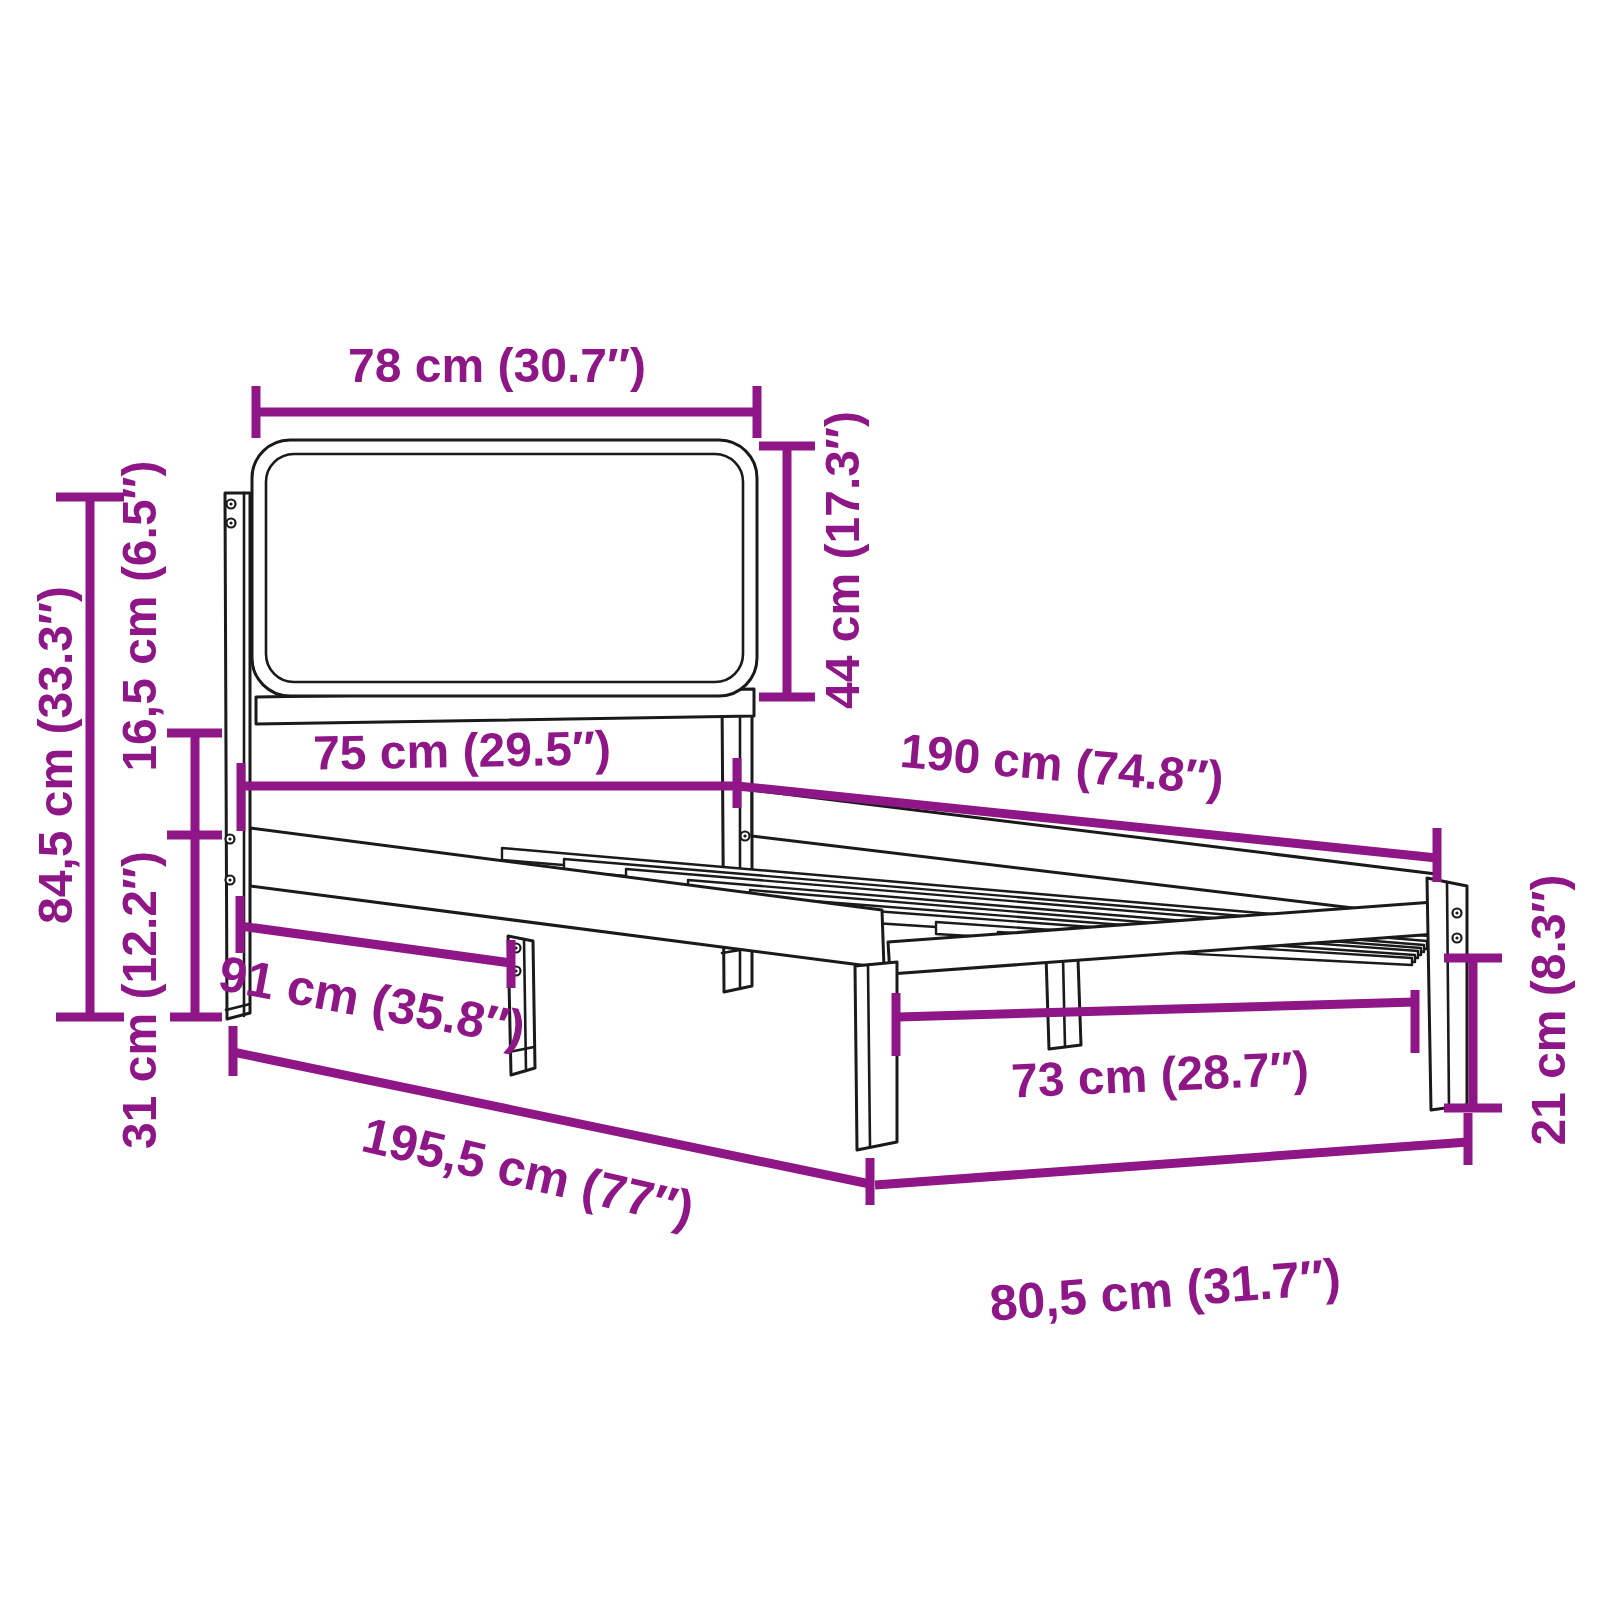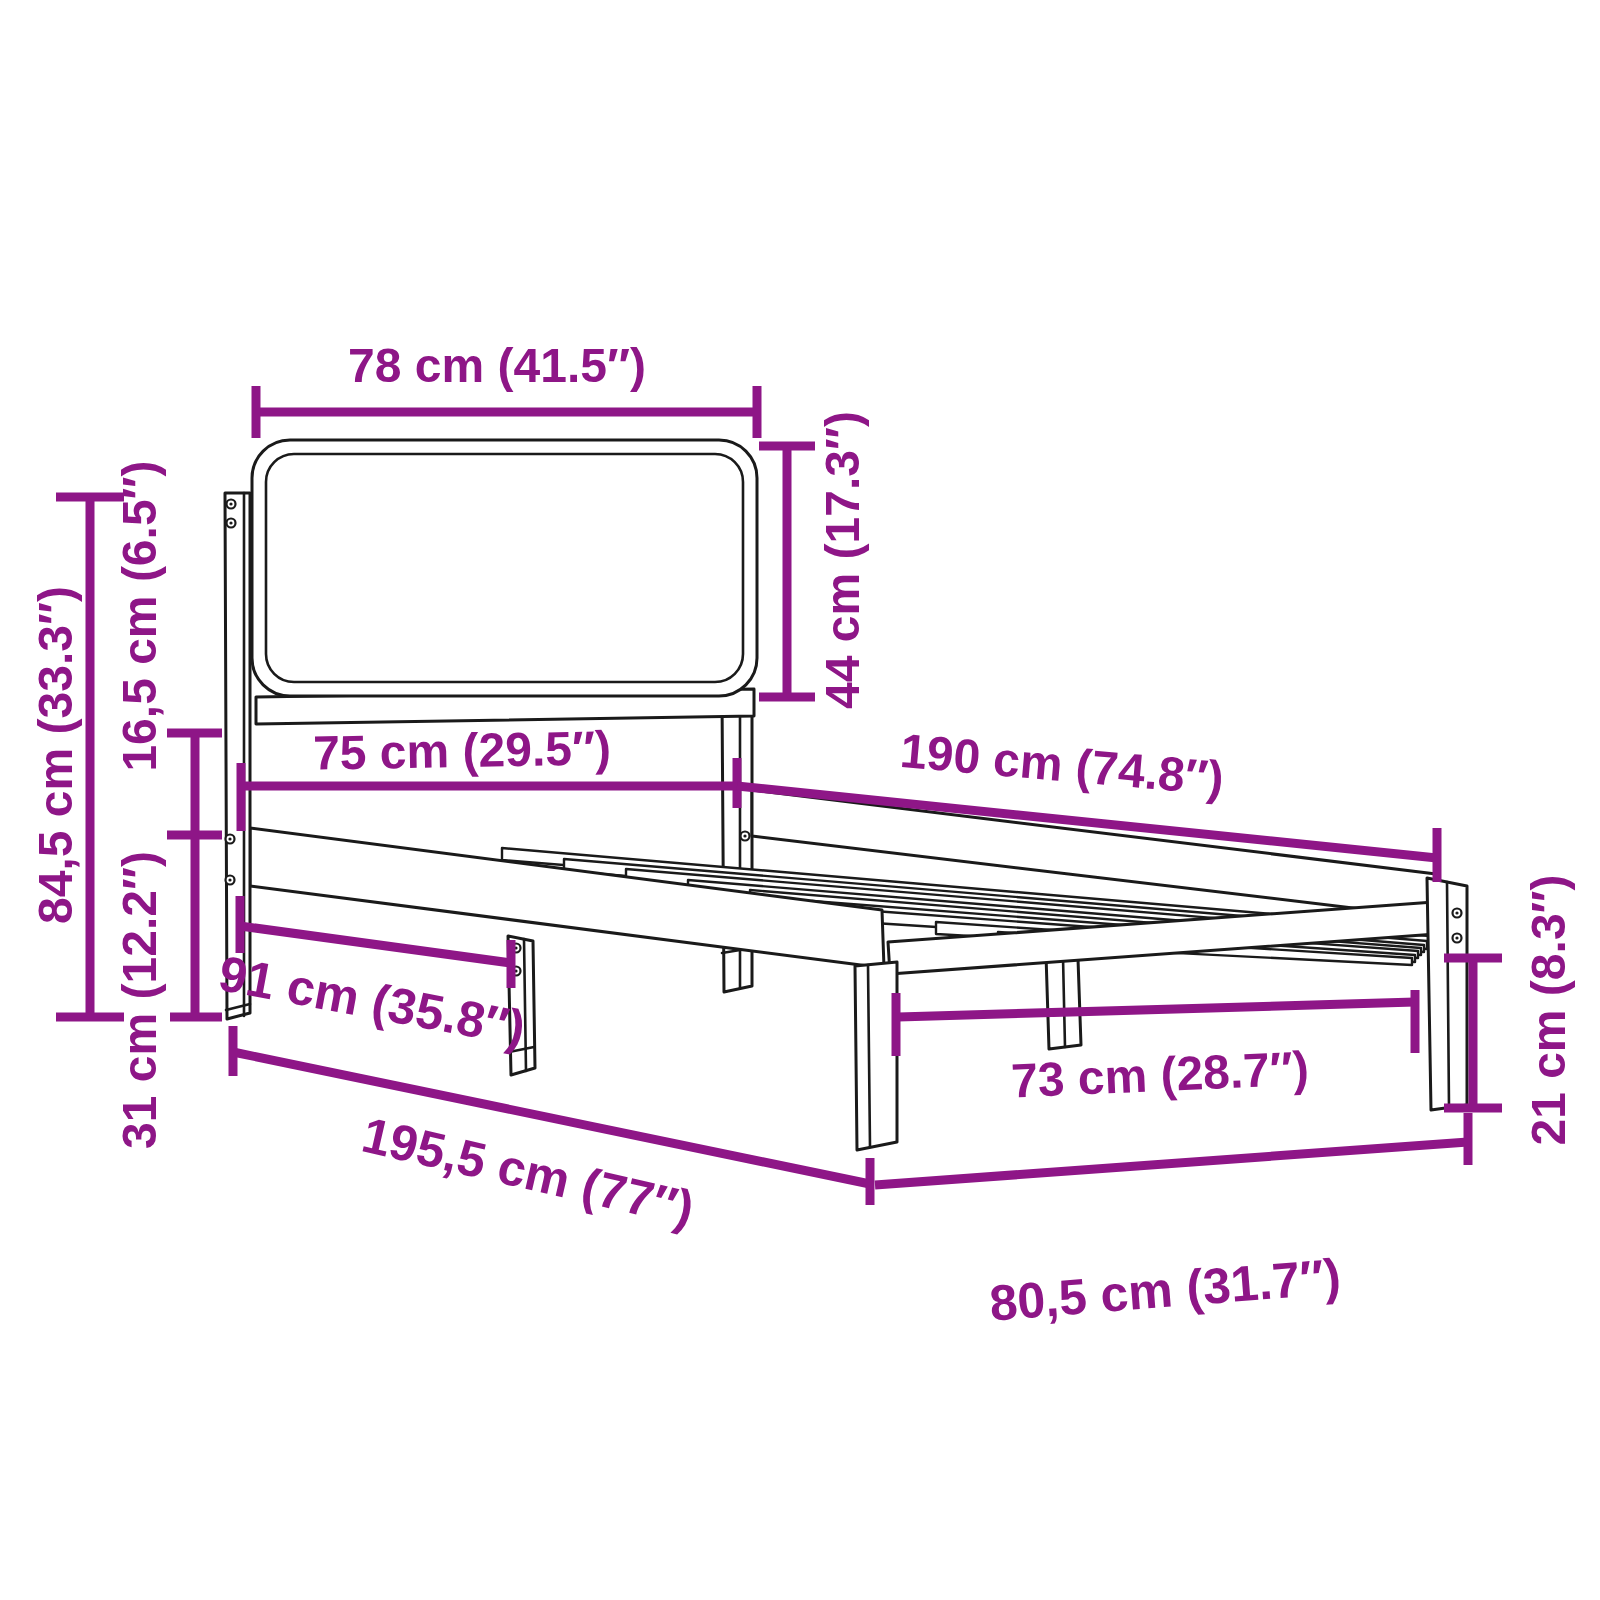--- a/index.html
+++ b/index.html
@@ -171,21 +171,21 @@
           <path class="dim" d="M1444,1108 H1502"></path>
       </g>
 
       <g>
         <path class="dim" d="M875,1185 L1468,1142"></path>
           <path class="dim" d="M1468,1113 V1165"></path>
       </g>
     </g>
   </svg>
 
-  <div class="dim-label" style="left:497px; top:366px;">78 cm (41.5″)</div>
+  <div class="dim-label" style="left:497px; top:366px;">78 cm (30.7″)</div>
 
   <div class="dim-label" style="left:843px; top:560px; --rot:-90deg;">44 cm (17.3″)</div>
 
   <div class="dim-label" style="left:56px; top:755px; --rot:-90deg;">84,5 cm (33.3″)</div>
 
   <div class="dim-label" style="left:140px; top:616px; --rot:-90deg;">16,5 cm (6.5″)</div>
 
   <div class="dim-label" style="left:140px; top:1000px; --rot:-90deg;">31 cm (12.2″)</div>
 
   <div class="dim-label" style="left:462px; top:751px; --rot:-1deg;">75 cm (29.5″)</div>

